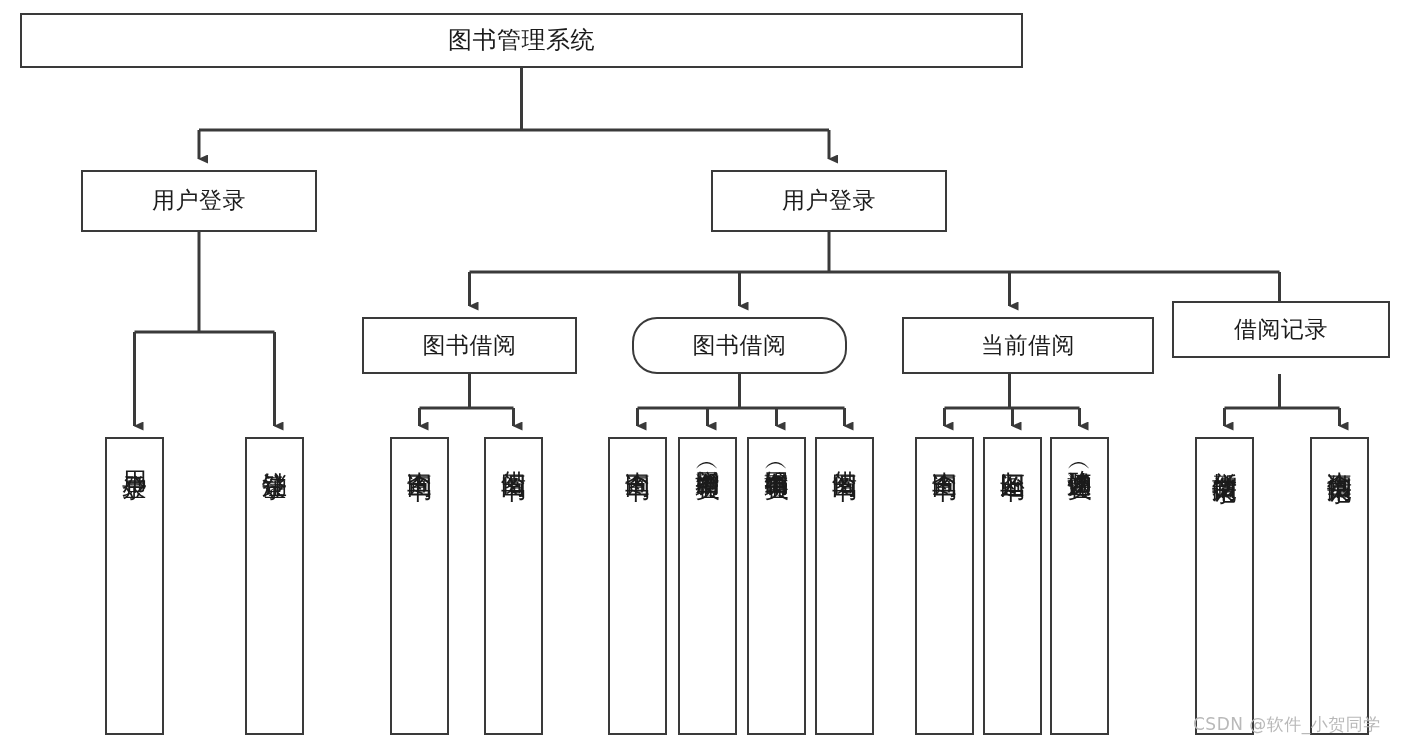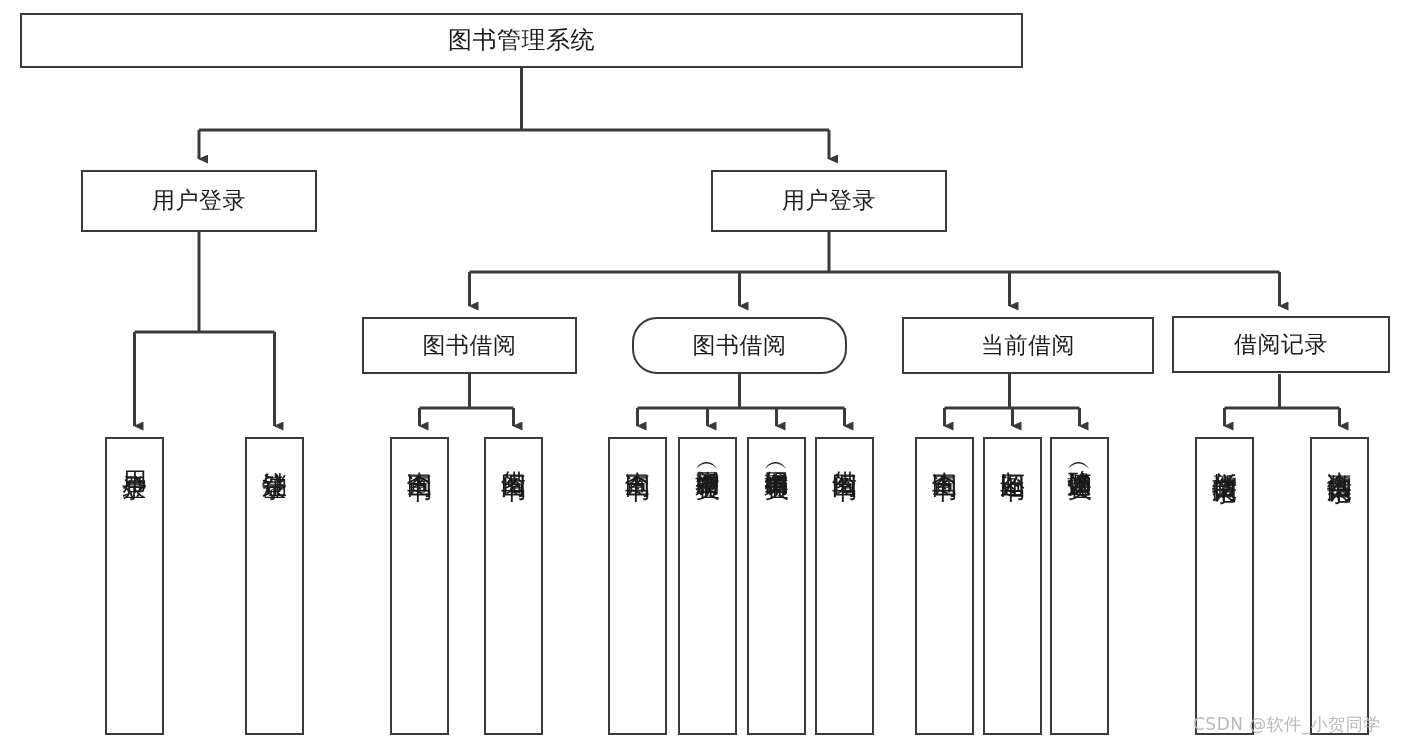--- a/index.html
+++ b/index.html
@@ -134,21 +134,21 @@
       </div>
       <div class="node horizontal level3" style="left: 362px; top: 317px; width: 215px; height: 57px;">
         <span class="node-label">图书借阅</span>
       </div>
       <div class="node horizontal level3" style="left: 632px; top: 317px; width: 215px; height: 57px; border-radius: 25px;">
         <span class="node-label">图书借阅</span>
       </div>
       <div class="node horizontal level3" style="left: 902px; top: 317px; width: 252px; height: 57px;">
         <span class="node-label">当前借阅</span>
       </div>
-      <div class="node horizontal level3" style="left: 1172px; top: 316px; width: 218px; height: 57px;">
+      <div class="node horizontal level3" style="left: 1172px; top: 301px; width: 218px; height: 57px;">
         <span class="node-label">借阅记录</span>
       </div>
       <div class="node vertical leaf" style="left: 105px; top: 437px; width: 59px; height: 298px;">
         <span class="node-label">用户登录</span>
       </div>
       <div class="node vertical leaf" style="left: 245px; top: 437px; width: 59px; height: 298px;">
         <span class="node-label">注销登录</span>
       </div>
       <div class="node vertical leaf" style="left: 390px; top: 437px; width: 59px; height: 298px;">
         <span class="node-label">查询图书</span>

